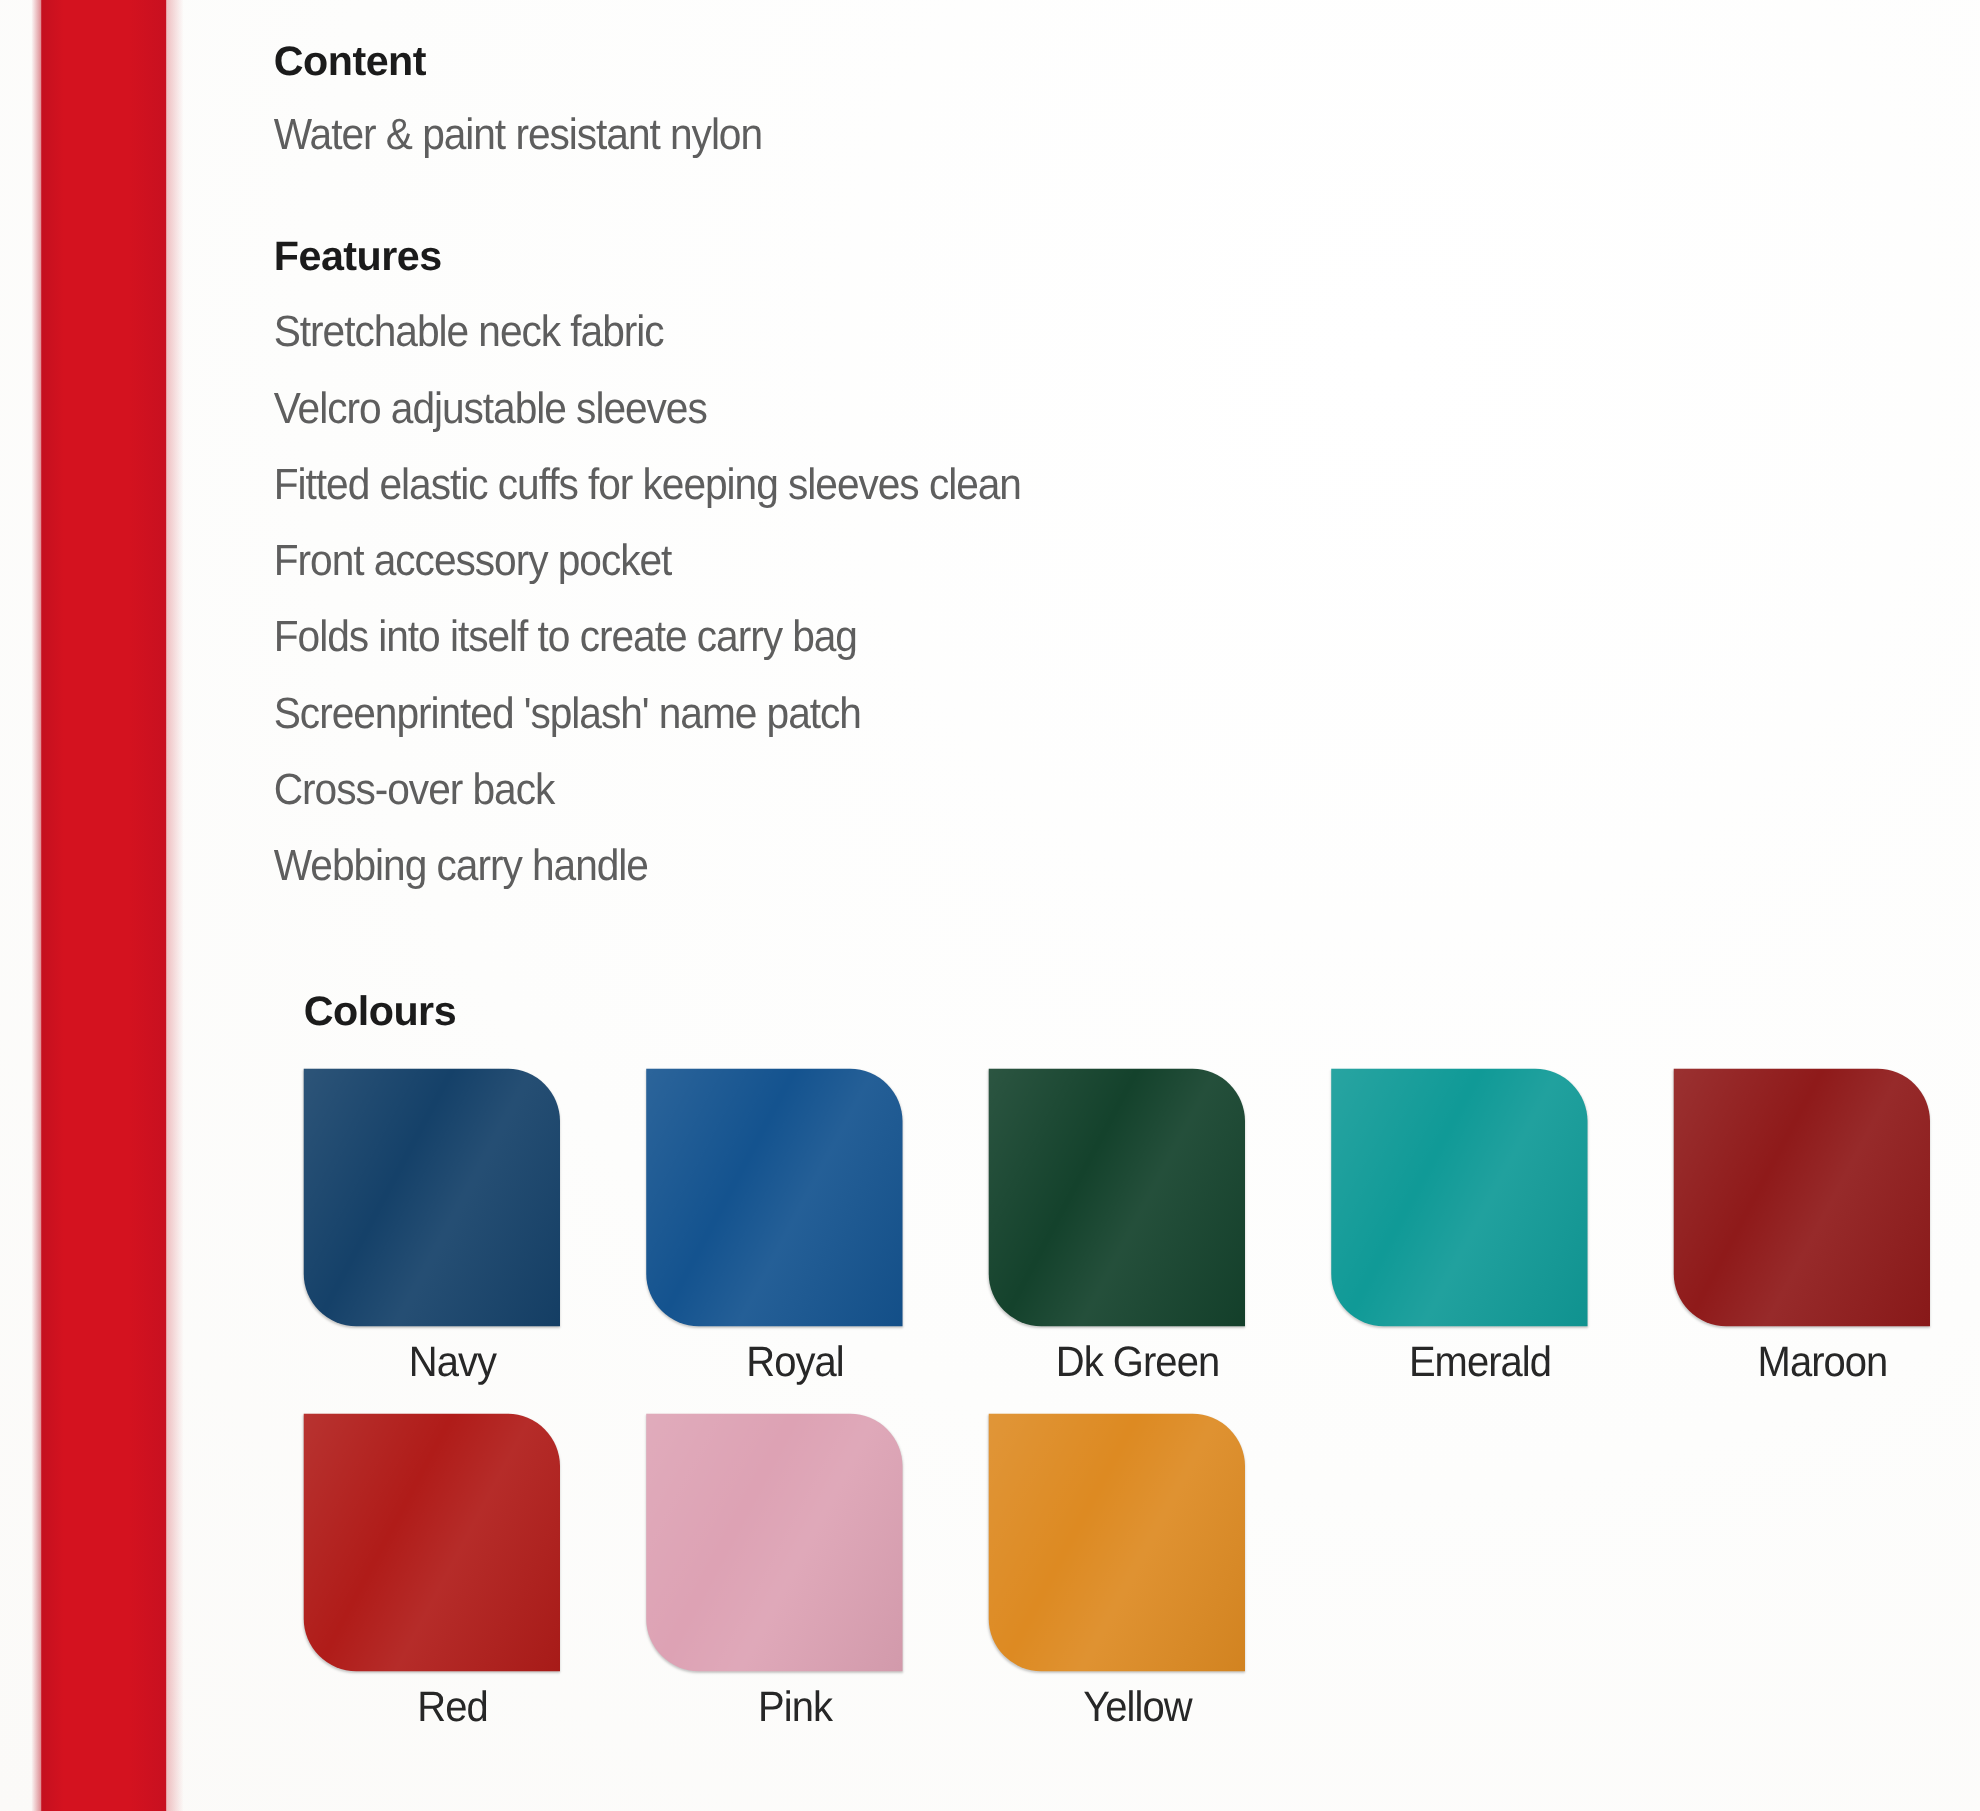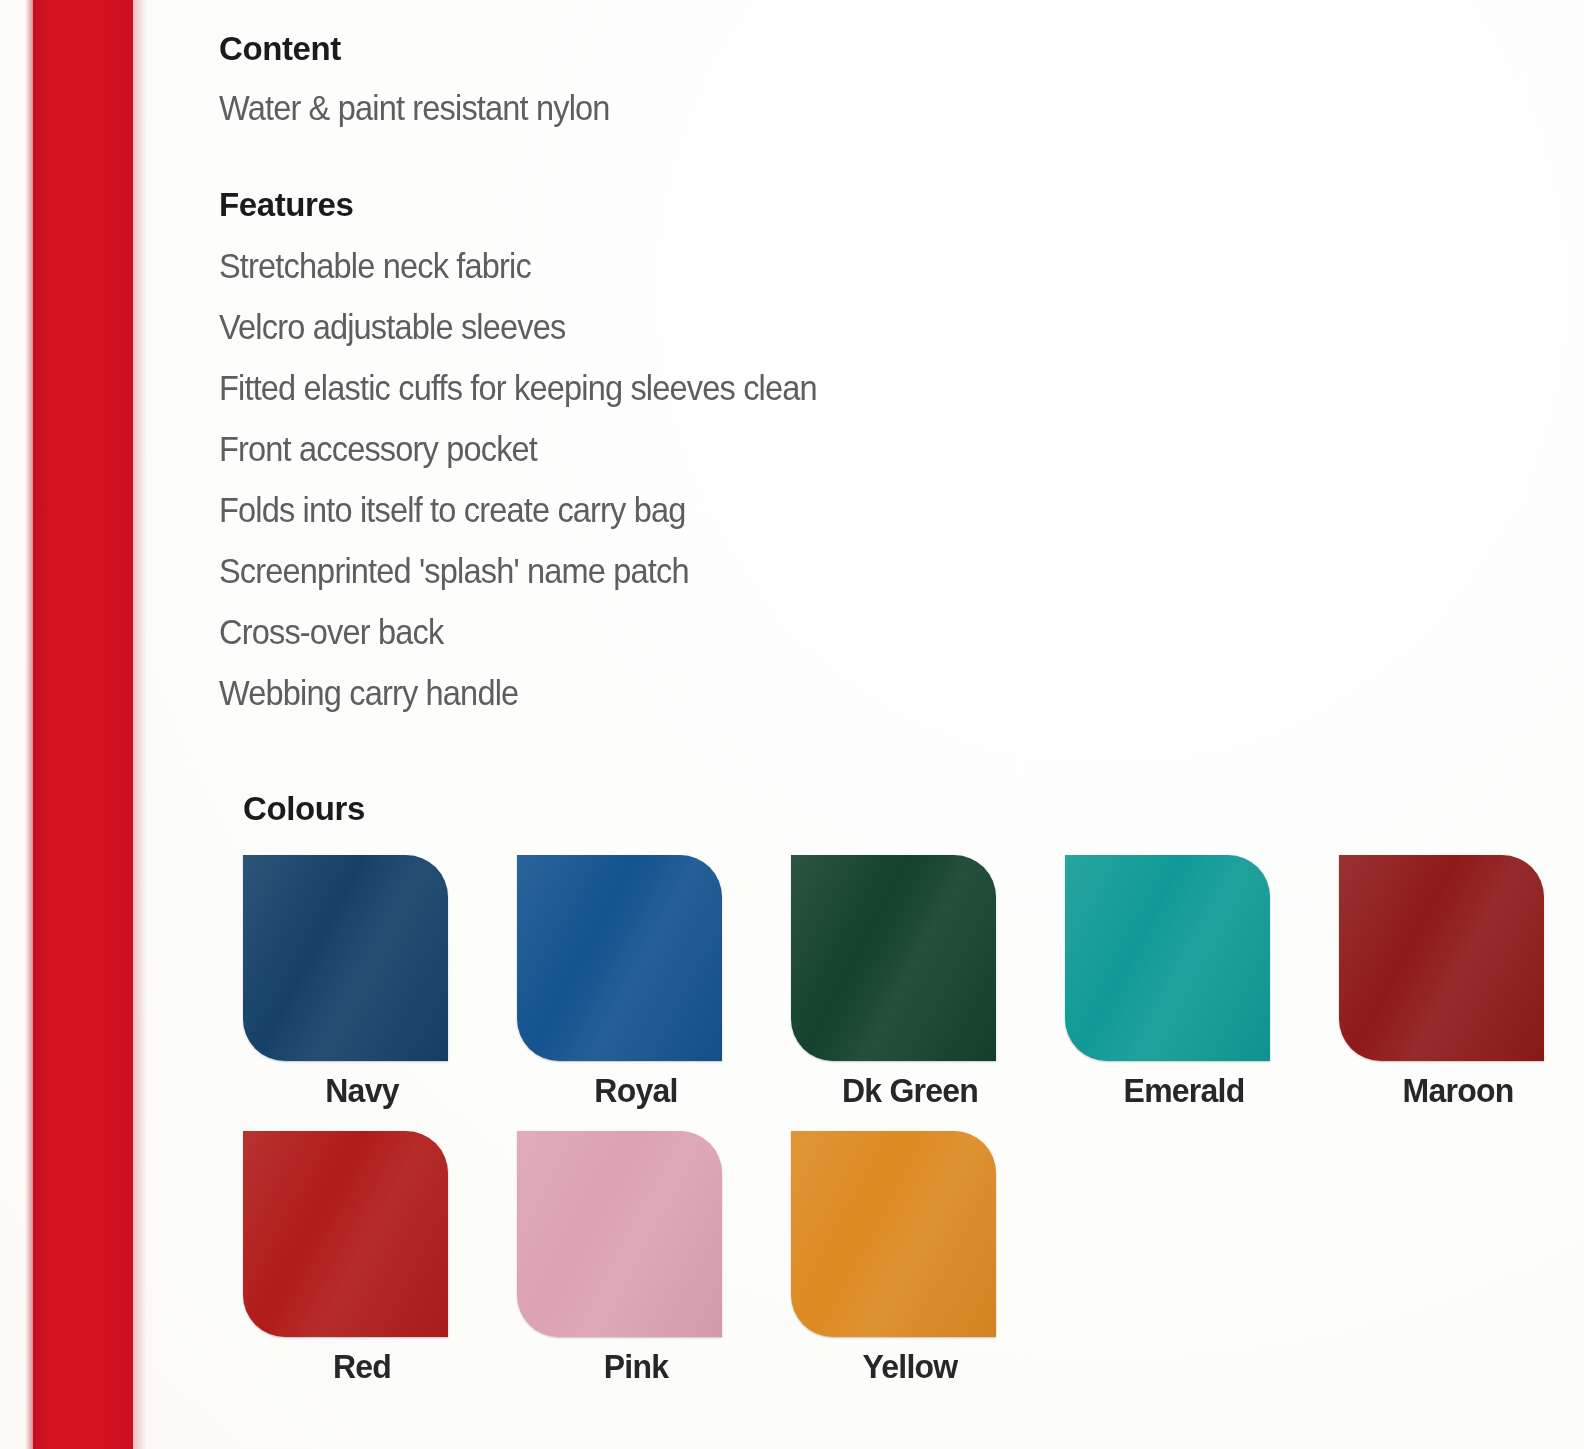--- a/index.html
+++ b/index.html
@@ -100,21 +100,20 @@
     margin-top: 30px;
   }
   .swatch-row {
     display: flex;
     gap: 36px;
   }
   .swatch-row + .swatch-row { margin-top: 24px; }
 
   .swatch-cell {
     width: 238px;
-    font-weight: bold;
   }
   .swatch-chip {
     width: 205px;
     height: 206px;
     border-radius: 0 42px 0 42px;
     position: relative;
     box-shadow: 0 1px 2px rgba(0,0,0,0.22);
   }
   
   .swatch-chip::after {

